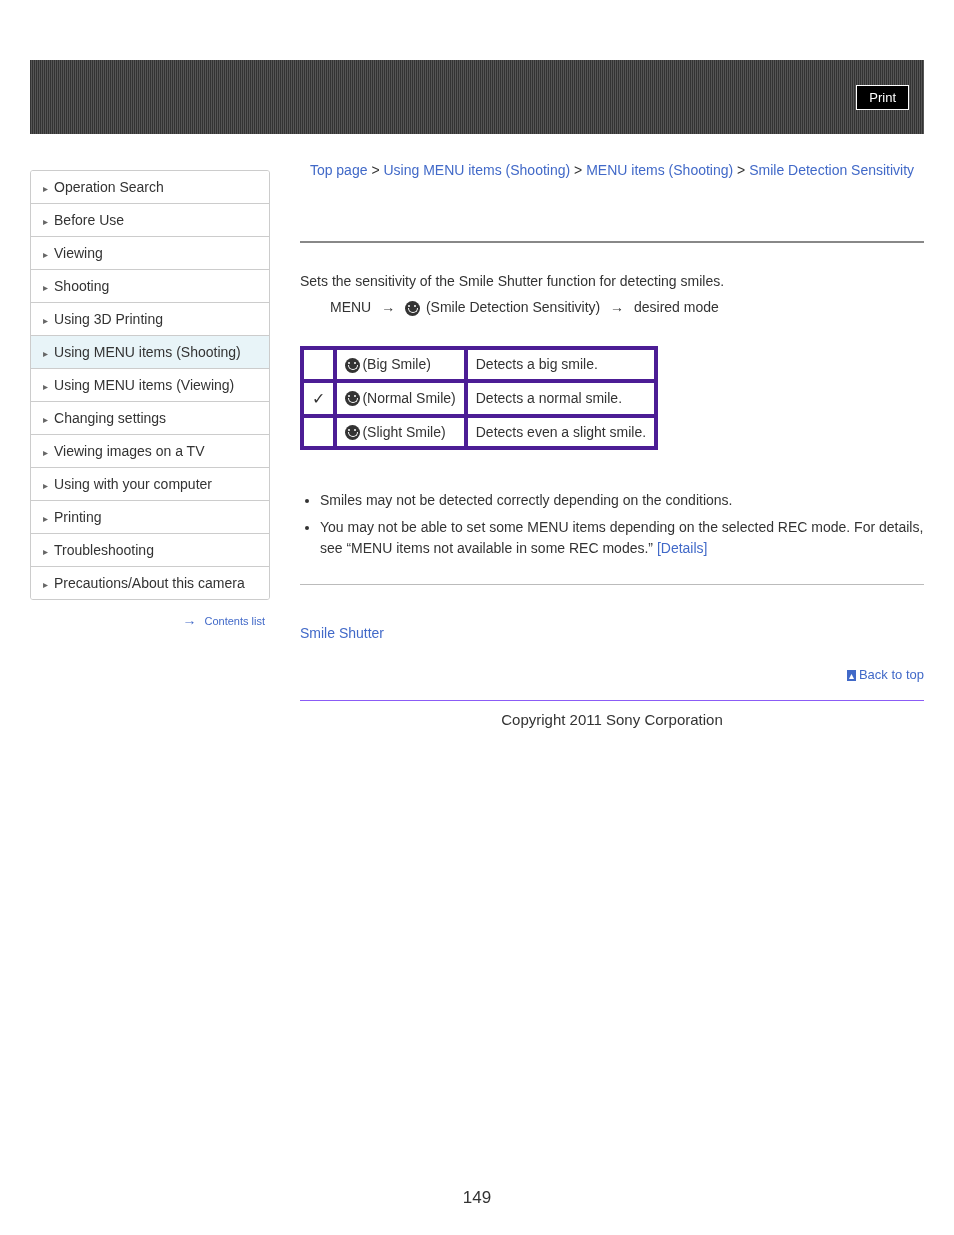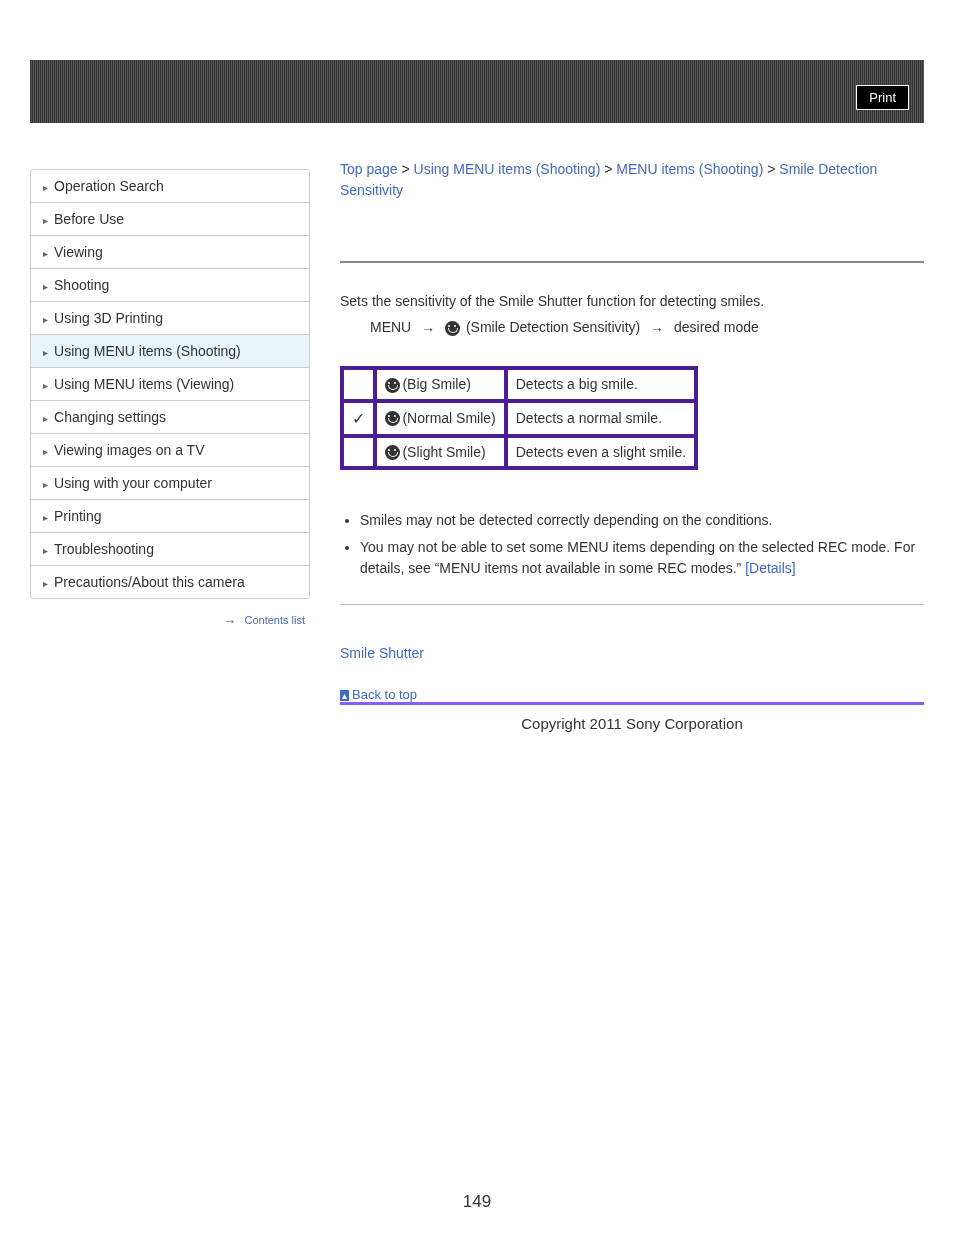--- a/index.html
+++ b/index.html
@@ -1,40 +1,40 @@
 <!DOCTYPE html>
 <html><head>
   <meta charset="utf-8">
   <style>
     * { margin: 0; padding: 0; box-sizing: border-box; }
     body { font-family: Arial, sans-serif; font-size: 14px; color: #333; background: #fff; }
     .header-bar { 
-      height: 63px; 
+      height: 74px; 
       background: repeating-linear-gradient(90deg, #333 0px, #333 1px, #555 1px, #555 2px);
       position: relative;
-      margin: 60px 30px 16px 30px;
+      margin: 60px 30px 6px 30px;
     }
     .print-btn {
       position: absolute;
       right: 15px;
       top: 25px;
       background: #000;
       color: #fff;
       border: 1px solid #fff;
       padding: 4px 12px;
       font-size: 13px;
       cursor: pointer;
     }
     .container { 
       display: flex; 
       margin: 0 30px;
       gap: 30px;
     }
     .sidebar { 
-      width: 280px; 
+      width: 240px; 
       flex-shrink: 0;
       margin-top: 30px;
     }
     .nav-list {
       list-style: none;
       border: 1px solid #ccc;
       border-radius: 3px;
       overflow: hidden;
     }
     .nav-item {
@@ -63,21 +63,21 @@
       font-size: 11px;
     }
     .contents-link::before {
       content: "→";
       color: #4169c8;
       margin-right: 4px;
       font-weight: bold;
     }
     .main { flex: 1; padding-top: 20px; }
     .breadcrumb {
-      text-align: left;
+      text-align: center;
       margin-bottom: 60px;
       line-height: 1.5;
     }
     .breadcrumb a { color: #4169c8; text-decoration: none; }
     .breadcrumb .sep { color: #333; }
     .breadcrumb .current { color: #4169c8; }
     hr.thick { border: none; border-top: 2px solid #888; margin: 15px 0 30px 0; }
     hr.thin { border: none; border-top: 1px solid #bbb; margin: 25px 0; }
     .intro { margin-bottom: 10px; }
     .menu-path { margin: 10px 0 30px 30px; }
@@ -123,24 +123,24 @@
       border: 4px solid #4c1d95;
       padding: 6px 8px;
       vertical-align: middle;
     }
     table.settings td.icon-col { width: 30px; text-align: center; }
     .notes { margin: 0 0 20px 20px; }
     .notes li { margin-bottom: 6px; line-height: 1.5; }
     .notes a { color: #4169c8; text-decoration: none; }
     .related-link { color: #4169c8; text-decoration: none; display: inline-block; margin: 15px 12px 25px 0; }
     .back-top {
-      text-align: left;
+      text-align: right;
       margin-bottom: 10px;
-      border-bottom: 3px solid #8b5cf6;
-      padding-bottom: 0;
+      border-bottom: 1px solid #8b5cf6;
+      padding-bottom: 18px;
     }
     .back-top a { color: #4169c8; text-decoration: none; font-size: 13px; }
     .back-top a::before {
       content: "▴";
       color: #4169c8;
       margin-right: 3px;
       background: #4169c8;
       color: #fff;
       padding: 0 2px;
       font-size: 10px;

